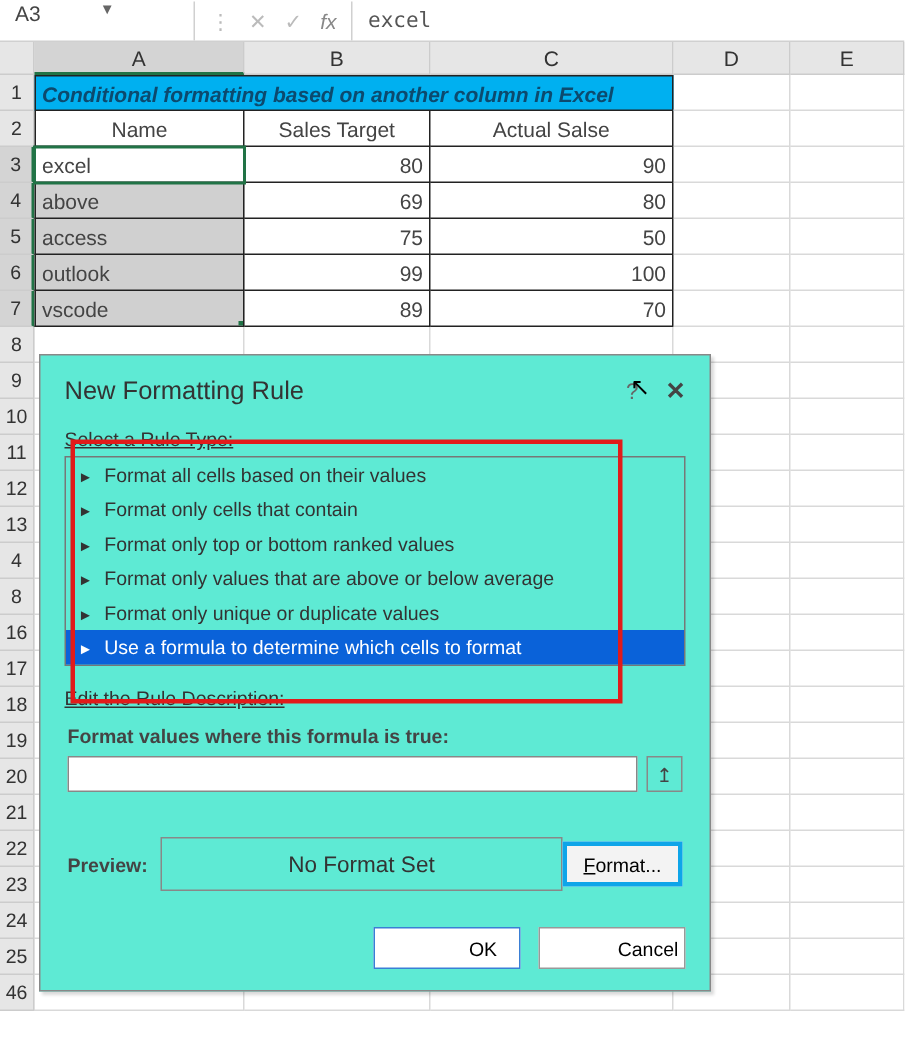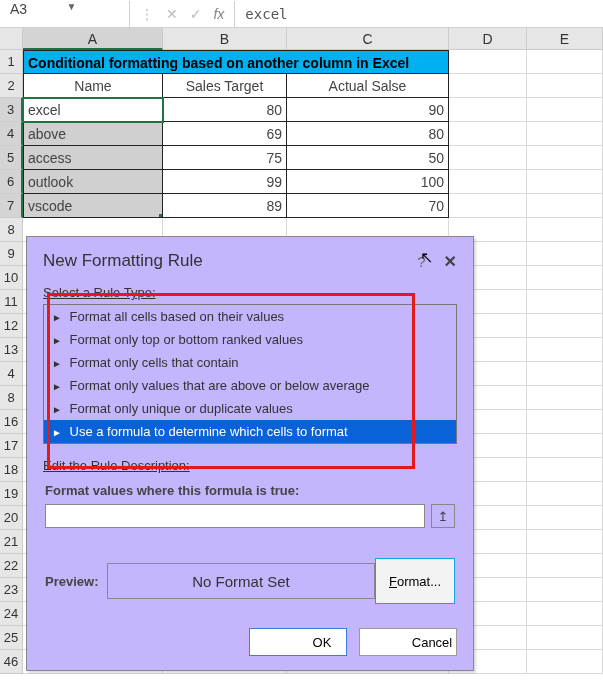--- a/index.html
+++ b/index.html
@@ -26,49 +26,49 @@
 .rowh { width: 23px; text-align: center; line-height: 24px; border-right: 1px solid #ccc; border-bottom: 1px solid #ccc; background: #e6e6e6; font-size: 13px; color: #333; }
 .rowh.selrow { background: #d4d4d4; border-right: 2px solid #217346; }
 .cell { border-right: 1px solid #d9d9d9; border-bottom: 1px solid #d9d9d9; padding: 0 4px; line-height: 24px; overflow: hidden; white-space: nowrap; }
 .cell.r { text-align: right; }
 .cA { width: 140px; } .cB { width: 124px; } .cC { width: 162px; } .cD { width: 78px; } .cE { width: 76px; }
 
 
 .tbl .cell.cA, .tbl .cell.cB, .tbl .cell.cC { border-right: 1px solid #222; border-bottom: 1px solid #222; }
 .tbl.first .cell.cA, .tbl.first .cell.cB, .tbl.first .cell.cC { border-top: 1px solid #222; }
 .tbl .cell.cA.firstcol { border-left: 1px solid #222; }
-.titlecell { background: #00B0F0; font-weight: bold; color: #000000; border: 1px solid #222 !important; }
+.titlecell { background: #00B0F0; font-weight: bold; font-style: italic; color: #0c4a6e; border: 1px solid #222 !important; }
 .hdrcell { font-weight: normal; text-align: center; }
 .selrange { background: #d0d0d0; }
 .activecell { outline: 2px solid #217346; outline-offset: -1px; background: #fff !important; position: relative; }
 .fillh { position: absolute; right: -3px; bottom: -3px; width: 6px; height: 6px; background: #217346; }
 
 
-.dialog { position: absolute; left: 26px; top: 236px; width: 448px; background: #c4b5fd; border: 1px solid #888; box-shadow: 2px 2px 2px rgba(0,0,0,.15); padding: 14px 16px 14px 16px; }
+.dialog { position: absolute; left: 26px; top: 236px; width: 448px; background: #5eead4; border: 1px solid #888; box-shadow: 2px 2px 2px rgba(0,0,0,.15); padding: 14px 16px 14px 16px; }
 .dlg-title { display: flex; align-items: center; font-size: 17px; color: #333; margin-bottom: 14px; }
 .dlg-title span:first-child { flex: 1; }
 .dlg-title .q { margin-right: 18px; color: #666; font-size: 15px; }
 .dlg-title .x { color: #444; font-size: 16px; font-weight: bold; }
 .lbl { font-size: 13px; text-decoration: underline; color: #333; margin-bottom: 4px; display: block; }
 .rulelist { border: 1px solid #777; margin-bottom: 14px; }
 .rulelist .opt { padding: 4px 8px; font-size: 13px; color: #333; }
 .rulelist .opt.sel { background: #0a62d9; color: #fff; }
 .rulelist .arrow { font-size: 10px; margin-right: 4px; }
 .redbox { position: absolute; border: 3px solid #e11b1b; pointer-events: none; }
 .redbox.a { left: 20px; top: 56px; width: 368px; height: 176px; }
 .editlbl { font-size: 13px; text-decoration: underline; color: #333; margin: 10px 0 10px 0; display: block; }
 .section2 { padding: 0 2px; }
 .boldlbl { font-weight: bold; font-size: 13px; margin-bottom: 6px; display: block; }
 .formula-row { display: flex; gap: 6px; margin-bottom: 30px; }
 .formula-in { flex: 1; height: 24px; border: 1px solid #888; background: #fff; }
 .pickbtn { width: 24px; height: 24px; border: 1px solid #888; display: flex; align-items: center; justify-content: center; font-size: 13px; }
 .prev-row { display: flex; align-items: center; margin-bottom: 24px; }
 .prev-row .plabel { font-weight: bold; font-size: 13px; width: 62px; }
 .prev-box { flex: 1; height: 36px; border: 1px solid #888; display: flex; align-items: center; justify-content: center; font-size: 15px; color: #333; }
-.fmtbtn { width: 80px; height: 46px; border: 1px solid #0ea5e9; background: #f3f3f3; font-size: 13px; }
+.fmtbtn { width: 80px; height: 30px; border: 3px solid #0ea5e9; background: #f3f3f3; font-size: 13px; }
 .fmtbtn u { text-decoration: underline; }
 .dlg-btns { display: flex; justify-content: flex-end; gap: 12px; }
 .dlg-btns button { width: 98px; height: 28px; border: 1px solid #999; background: #fff; font-size: 13px; padding-left: 48px; }
 .dlg-btns button.ok { border: 1px solid #3a7fd5; }
 
 .cursor { position: absolute; left: 420px; top: 248px; font-size: 16px; color: #000; pointer-events: none; }
 </style>
 </head>
 <body>
 
@@ -308,22 +308,22 @@
 <div class="dialog">
   <div class="dlg-title">
     <span>New Formatting Rule</span>
     <span class="q">?</span>
     <span class="x">✕</span>
   </div>
 
   <span class="lbl">Select a Rule Type:</span>
   <div class="rulelist" id="rulelist">
       <div class="opt"><span class="arrow">►</span> Format all cells based on their values</div>
+      <div class="opt"><span class="arrow">►</span> Format only cells that contain</div>
       <div class="opt"><span class="arrow">►</span> Format only top or bottom ranked values</div>
-      <div class="opt"><span class="arrow">►</span> Format only cells that contain</div>
       <div class="opt"><span class="arrow">►</span> Format only values that are above or below average</div>
       <div class="opt"><span class="arrow">►</span> Format only unique or duplicate values</div>
       <div class="opt sel"><span class="arrow">►</span> Use a formula to determine which cells to format</div>
     </div>
 
   <div class="redbox a"></div>
 
   <span class="editlbl">Edit the Rule Description:</span>
 
   <div class="section2">

